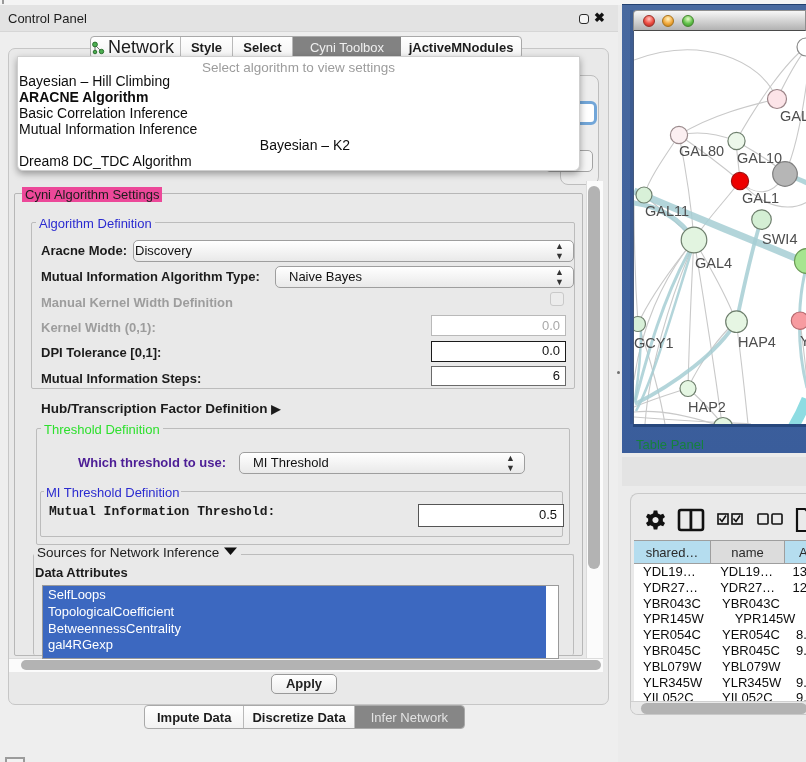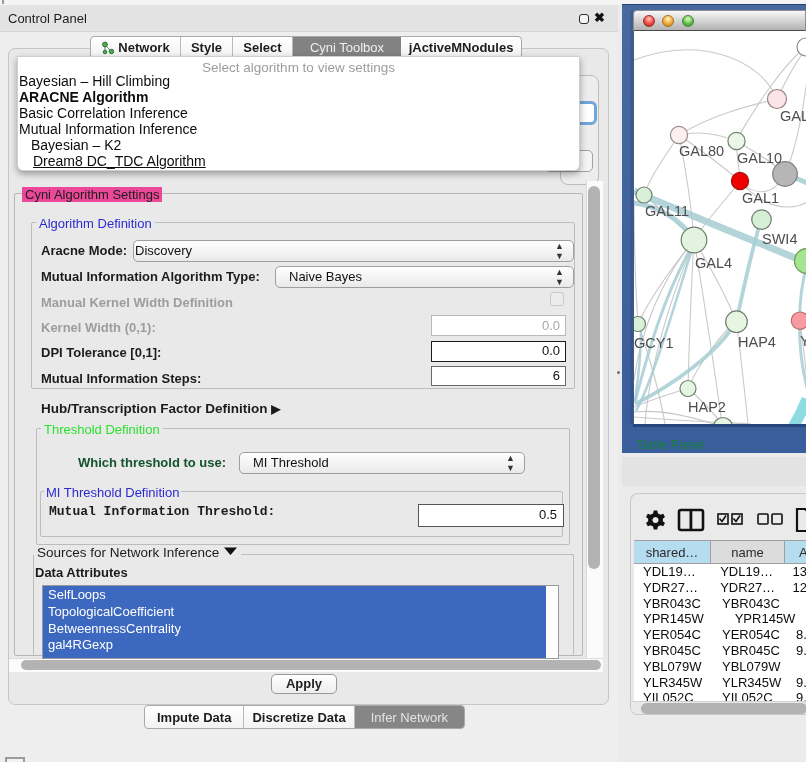--- a/index.html
+++ b/index.html
@@ -16,21 +16,21 @@
 <div class="abs" style="left:0;top:5px;width:618px;height:757px;background:#eeeeee;">
 
   <div class="abs" style="left:0;top:0;width:618px;height:27px;background:#e3e3e3;border-bottom:1px solid #d6d6d6;"></div>
   <div class="abs" style="left:8px;top:6px;font-size:13px;color:#1d1d1d;">Control Panel</div>
   <div class="abs" style="left:579px;top:9px;width:10px;height:10px;border:1.5px solid #2b2b2b;border-radius:3px;background:#f4f4f4;"></div>
   <div class="abs" style="left:594px;top:5px;font-size:13px;font-weight:bold;color:#111;">✖</div>
 
   <div class="abs" style="left:8px;top:43px;width:601px;height:657px;background:#e9e9e9;border:1px solid #c6c6c6;border-radius:7px;"></div>
 
   <div class="abs" style="left:90px;top:31px;width:432px;height:23px;background:linear-gradient(#ffffff,#f2f2f2);border:1px solid #a9a9a9;border-radius:4px;overflow:hidden;display:flex;">
-    <div style="width:90px;height:100%;display:flex;align-items:center;justify-content:center;border-right:1px solid #b9b9b9;font-size:13px;font-weight:bold;color:#1c1c1c;">
+    <div style="width:90px;height:100%;display:flex;align-items:center;justify-content:flex-start;border-right:1px solid #b9b9b9;font-size:18px;font-weight:normal;color:#1c1c1c;">
       <svg width="14" height="14" viewBox="0 0 14 14" style="margin-right:3px;">
           <line x1="4" y1="4" x2="10" y2="10" stroke="#777" stroke-width="1"></line>
           <line x1="4" y1="4" x2="4" y2="11" stroke="#777" stroke-width="1"></line>
           <circle cx="4" cy="3.5" r="2.4" fill="#4caf50" stroke="#2c7031"></circle>
           <circle cx="10.5" cy="10.5" r="2.2" fill="#4caf50" stroke="#2c7031"></circle>
           <circle cx="4" cy="11" r="1.8" fill="#4caf50" stroke="#2c7031"></circle>
         </svg>
       Network</div>
     <div style="width:52px;height:100%;display:flex;align-items:center;justify-content:center;border-right:1px solid #b9b9b9;font-size:13px;font-weight:bold;color:#1c1c1c;">Style</div>
     <div style="width:60px;height:100%;display:flex;align-items:center;justify-content:center;border-right:1px solid #b9b9b9;font-size:13px;font-weight:bold;color:#1c1c1c;">Select</div>
@@ -69,21 +69,21 @@
   <div class="abs" style="left:431px;top:336px;width:135px;height:21px;background:#fff;border:1.5px solid #1a1a1a;font-size:13px;color:#111;line-height:18px;text-align:right;padding-right:5px;">0.0</div>
 
   <div class="abs" style="left:41px;top:366px;font-size:13px;font-weight:bold;color:#1c1c1c;">Mutual Information Steps:</div>
   <div class="abs" style="left:431px;top:361px;width:135px;height:20px;background:#fff;border:1px solid #6a6a6a;font-size:13px;color:#111;line-height:18px;text-align:right;padding-right:5px;">6</div>
 
   <div class="abs" style="left:41px;top:396px;font-size:13.5px;font-weight:bold;color:#1c1c1c;">Hub/Transcription Factor Definition <span style="font-size:12px;">▶</span></div>
 
   <div class="abs" style="left:36px;top:423px;width:534px;height:117px;border:1px solid #bcbcbc;border-radius:2px;"></div>
   <div class="abs" style="left:41px;top:417px;background:#e9e9e9;padding:0 3px;font-size:13px;color:#2ee02e;">Threshold Definition</div>
 
-  <div class="abs" style="left:78px;top:450px;font-size:13px;font-weight:bold;color:#14532d;">Which threshold to use:</div>
+  <div class="abs" style="left:78px;top:450px;font-size:13px;font-weight:bold;color:#4c1d95;">Which threshold to use:</div>
   <div class="abs" style="left:239px;top:447px;width:286px;height:22px;background:linear-gradient(#ffffff,#e9e9e9);border:1px solid #9e9e9e;border-radius:5px;font-size:13px;color:#111;line-height:20px;padding-left:13px;">MI Threshold<span style="position:absolute;right:9px;top:0;color:#333;font-size:9px;line-height:10px;">▲<br>▼</span></div>
 
   <div class="abs" style="left:40px;top:486px;width:523px;height:46px;border:1px solid #bcbcbc;border-radius:2px;"></div>
   <div class="abs" style="left:44px;top:480px;background:#e9e9e9;padding:0 2px;font-size:13px;color:#2b2bd0;">MI Threshold Definition</div>
   <div class="abs" style="left:49px;top:499px;font-size:13px;font-weight:bold;color:#1c1c1c;font-family:Liberation Mono, monospace;">Mutual Information Threshold:</div>
   <div class="abs" style="left:418px;top:499px;width:146px;height:23px;background:#fff;border:1px solid #555;font-size:13px;color:#111;line-height:19px;text-align:right;padding-right:6px;">0.5</div>
 
   <div class="abs" style="left:33px;top:549px;width:541px;height:101px;border:1px solid #bcbcbc;border-radius:2px;border-bottom:none;"></div>
   <div class="abs" style="left:34px;top:540px;background:#e9e9e9;padding:0 3px;font-size:13.5px;color:#1c1c1c;">Sources for Network Inference <svg width="15" height="10" style="margin-bottom:1px;">
         <path d="M 1,1.5 L 14,1.5 L 7.5,9 Z" fill="#111"></path>
@@ -99,22 +99,22 @@
     <div style="width:111px;height:100%;display:flex;align-items:center;justify-content:center;border-right:1px solid #b9b9b9;font-size:13px;font-weight:bold;color:#1c1c1c;">Discretize Data</div>
     <div style="width:110px;height:100%;display:flex;align-items:center;justify-content:center;background:#868686;font-size:13px;color:#e3e3e3;">Infer Network</div>
   </div>
 
   <div class="abs" style="left:17px;top:51px;width:563px;height:115px;background:#fff;border:1px solid #cfcfcf;border-radius:0 0 6px 6px;box-shadow:0 3px 7px rgba(0,0,0,0.35);font-size:14px;color:#0d0d0d;">
     <div style="height:16px;text-align:center;color:#9c9c9c;padding-top:3px;font-size:13.5px;">Select algorithm to view settings</div>
     <div style="height:16px;padding-left:1px;">Bayesian – Hill Climbing</div>
     <div style="height:16px;padding-left:1px;font-weight:bold;">ARACNE Algorithm</div>
     <div style="height:16px;padding-left:1px;">Basic Correlation Inference</div>
     <div style="height:16px;padding-left:1px;">Mutual Information Inference</div>
-    <div style="height:16px;padding-left:13px;">Bayesian – K2</div>
-    <div style="height:16px;padding-left:15px;text-decoration:underline;">Dream8 DC_TDC Algorithm</div>
+    <div style="height:16px;padding-left:13px;text-align:center;">Bayesian – K2</div>
+    <div style="height:16px;padding-left:1px;">Dream8 DC_TDC Algorithm</div>
   </div>
 
   <div class="abs" style="left:5px;top:752px;width:20px;height:10px;border:2px solid #9b9b9b;background:#f2f2f2;"></div>
 </div>
 
 <div class="abs" style="left:622px;top:4px;width:184px;height:449px;background:linear-gradient(#48699f,#3a5d9b);border-top:1.5px solid #22406f;"></div>
 
 <div class="abs" style="left:633px;top:424px;width:173px;height:2.5px;background:#27477c;"></div>
 <div class="abs" style="left:630px;top:10px;width:3px;height:414px;background:rgba(20,40,80,0.16);"></div>
 <div class="abs" style="left:633px;top:10px;width:173px;height:414px;">

